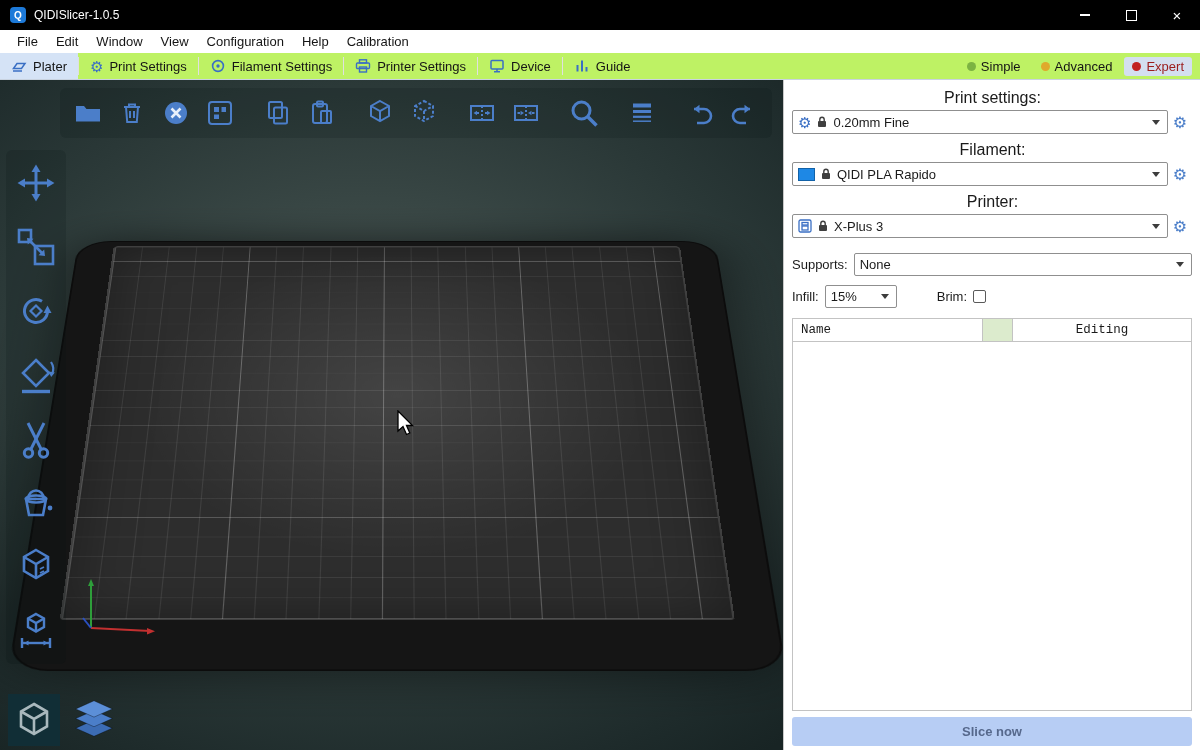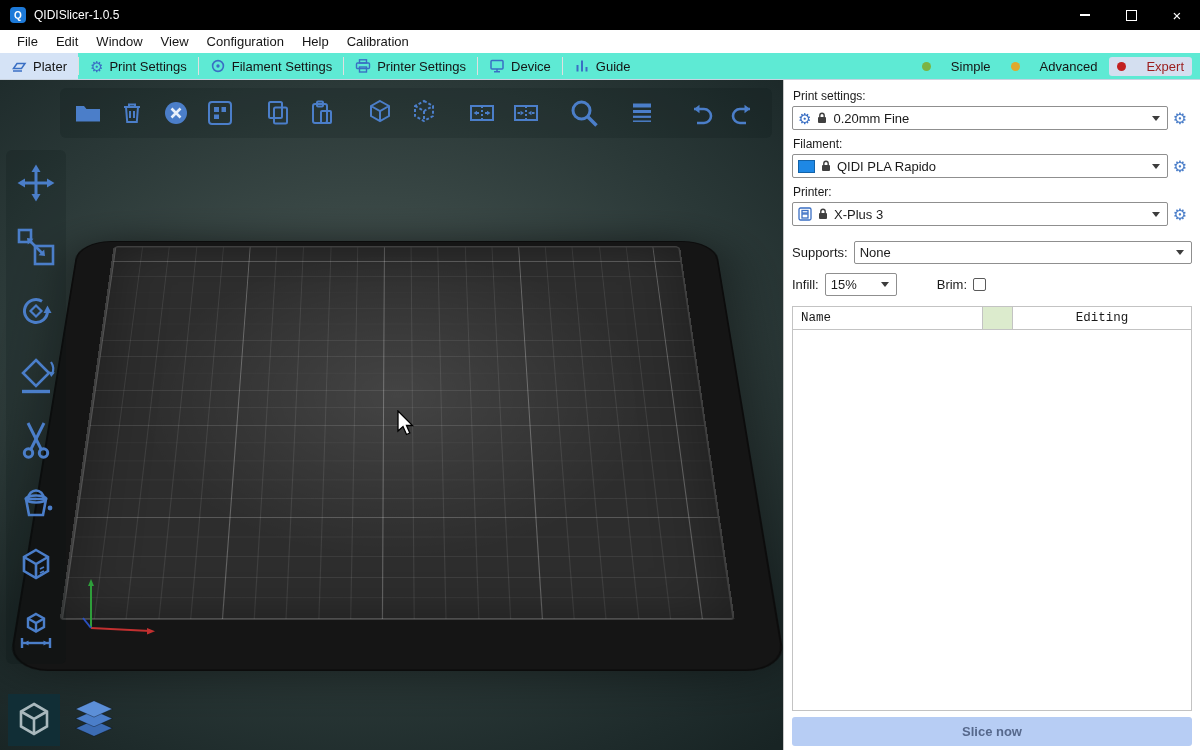--- a/index.html
+++ b/index.html
@@ -15,26 +15,26 @@
     display:flex;align-items:center;justify-content:center;font-size:10px;font-weight:bold;color:#fff;}
   .title-text{font-size:12px;margin-left:8px;}
   .win-controls{margin-left:auto;display:flex;height:100%;}
   .win-btn{width:46px;display:flex;align-items:center;justify-content:center;font-size:15px;}
   .min-glyph{width:10px;height:1.5px;background:#fff;}
   .max-glyph{width:9px;height:9px;border:1.2px solid #fff;}
   
   .menubar{height:23px;background:#fff;display:flex;align-items:center;padding-left:8px;font-size:13px;color:#151515;}
   .menu-item{padding:0 9px;}
   
-  .tabbar{height:26px;background:#5eead4;border-bottom:1px solid #c9d3e0;display:flex;align-items:stretch;}
+  .tabbar{height:26px;background:#bef264;border-bottom:1px solid #c9d3e0;display:flex;align-items:stretch;}
   .tab{display:flex;align-items:center;gap:6px;padding:0 11px;font-size:13px;color:#151515;}
   .tab.active{background:#d5e3f6;}
   .tab-sep{width:1px;background:#e0e0e0;margin:4px 0;}
   .modes{margin-left:auto;display:flex;align-items:center;gap:4px;padding-right:8px;}
-  .mode{display:flex;align-items:center;gap:20px;font-size:13px;padding:2px 8px;border-radius:3px;color:#151515;}
+  .mode{display:flex;align-items:center;gap:5px;font-size:13px;padding:2px 8px;border-radius:3px;color:#151515;}
   .mode.active{background:#d4dff0;color:#9b1c1c;font-weight:normal;}
   .mode-dot{width:9px;height:9px;border-radius:50%;background:#888;}
   
   .main{display:flex;height:670px;}
   .viewport{position:relative;width:783px;height:670px;overflow:hidden;
     background:radial-gradient(ellipse 640px 480px at 47% 44%, #4d5a57 0%, #394745 35%, #2a3837 62%, #1e2b2b 86%, #182424 100%);}
   
   .bed-scene{position:absolute;inset:0;perspective:2800px;perspective-origin:50.4% 50%;}
   .bed-base{position:absolute;left:395px;top:335px;width:700px;height:700px;margin:-350px 0 0 -350px;
     transform:rotateX(53deg) translateZ(-22px);background:#151515;border:2px solid #0c0c0c;border-radius:36px;
@@ -59,21 +59,21 @@
   .left-toolbar{position:absolute;left:6px;top:70px;display:flex;flex-direction:column;gap:14px;
     padding:8px 5px;background:rgba(8,18,20,0.16);border-radius:6px;}
   .licon{width:50px;height:50px;display:flex;align-items:center;justify-content:center;}
   
   .view-toggles{position:absolute;left:8px;bottom:4px;display:flex;gap:8px;align-items:flex-end;}
   .vicon{width:52px;height:52px;display:flex;align-items:center;justify-content:center;}
   .vicon.active{background:#112e36;}
   
   .sidebar{width:417px;box-sizing:border-box;background:#fff;border-left:1px solid #c8c8c8;
     padding:8px 8px 4px 8px;display:flex;flex-direction:column;font-size:13px;color:#1a1a1a;}
-  .side-label{font-size:12px;margin:1px 0 3px 1px;}
+  .side-label{font-size:16px;margin:1px 0 3px 1px;text-align:center;}
   .preset-row{display:flex;align-items:center;margin-bottom:6px;}
   .combo{flex:1;height:24px;box-sizing:border-box;border:1px solid #8f8f8f;border-radius:2px;background:#fff;
     display:flex;align-items:center;padding:0 4px 0 5px;gap:6px;min-width:0;}
   .combo .value{font-size:13px;white-space:nowrap;overflow:hidden;}
   .chev{width:0;height:0;border-left:4px solid transparent;border-right:4px solid transparent;
     border-top:5px solid #3c3c3c;margin-left:auto;margin-right:3px;flex:none;}
   .gear-glyph{font-size:15px;color:#3a6fc4;line-height:1;}
   .gear-btn{width:24px;display:flex;justify-content:center;align-items:center;font-size:16px;color:#4b7ec9;}
   .swatch{width:15px;height:11px;border:1px solid #1262a8;flex:none;}
   .opt-row{display:flex;align-items:center;gap:6px;margin-top:9px;}

